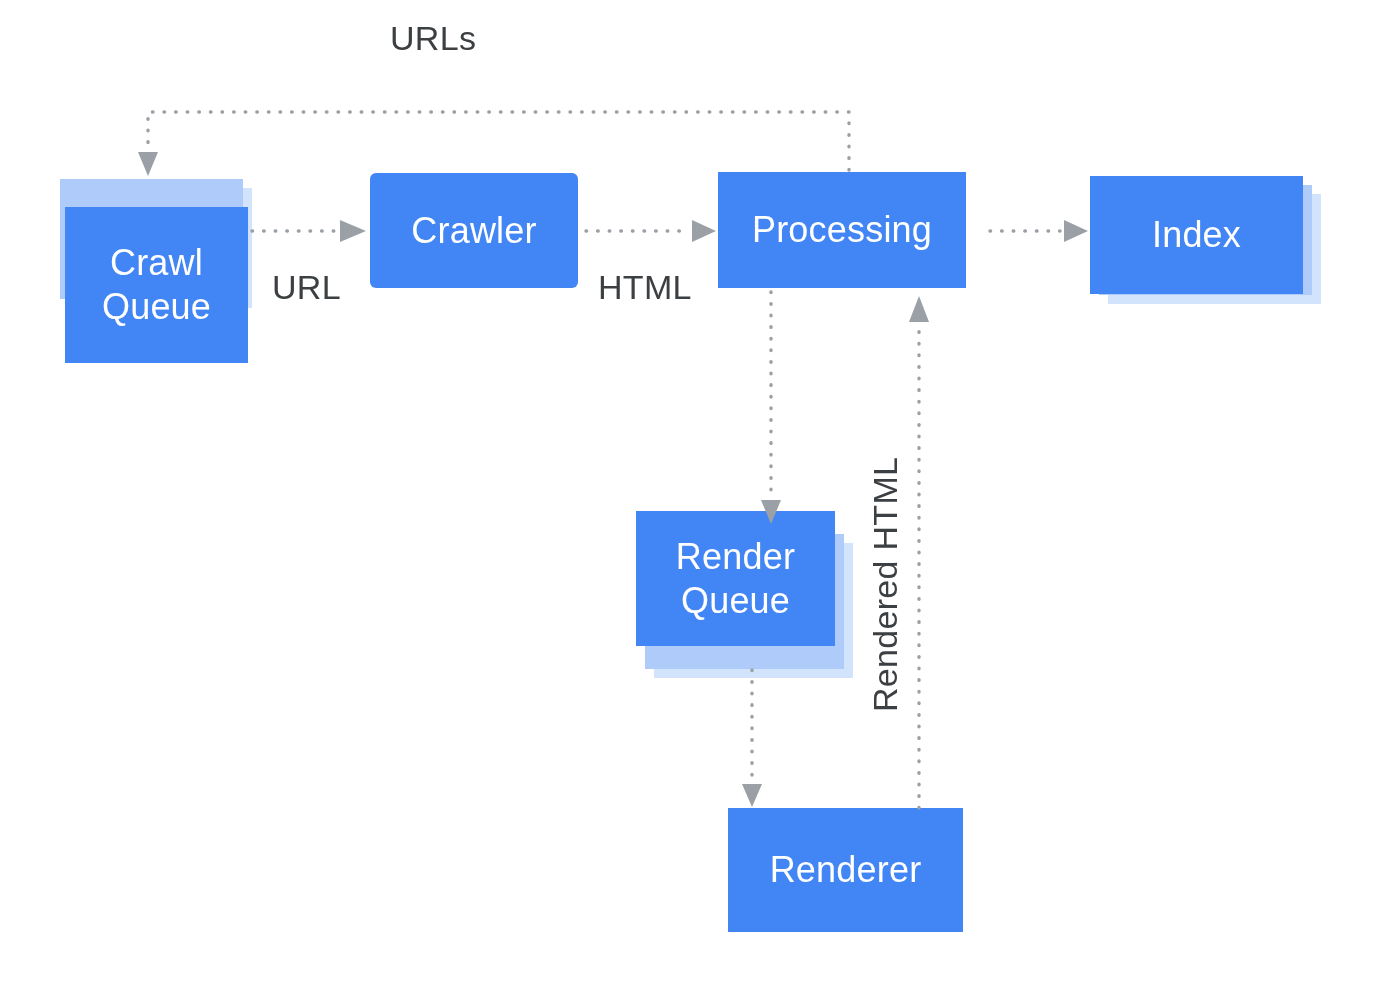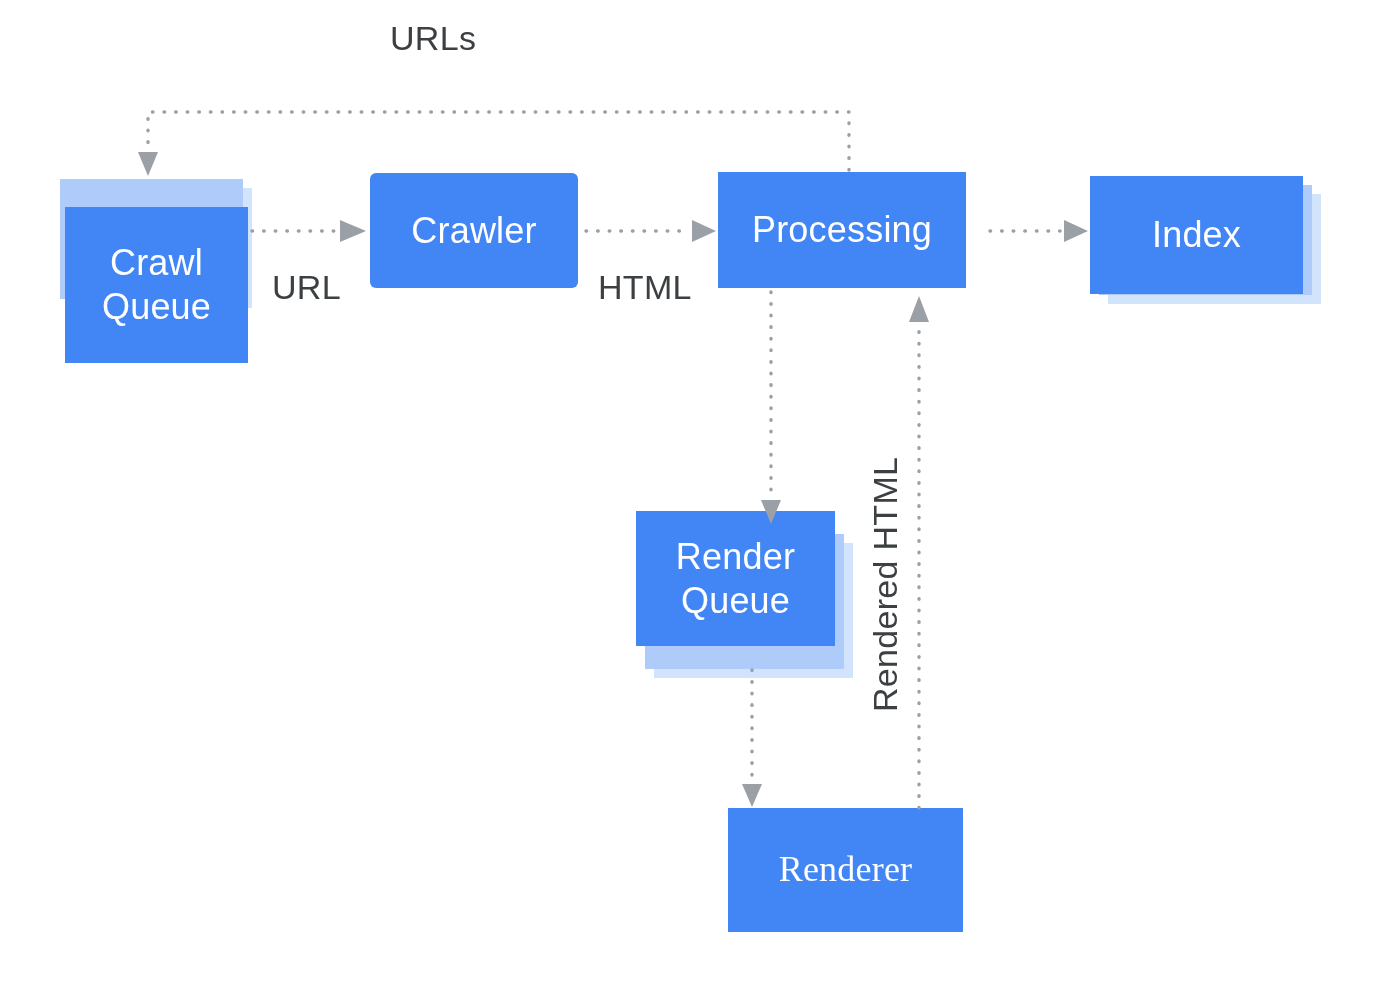--- a/index.html
+++ b/index.html
@@ -89,21 +89,21 @@
 
   <div class="node" style="left:370px; top:173px; width:208px; height:115px;border-radius:6px;">Crawler</div>
 
   <div class="node" style="left:718px; top:172px; width:248px; height:116px;">Processing</div>
 
   <div class="node" style="left:1090px; top:176px; width:213px; height:118px;text-align:right;">Index</div>
 
   <div class="node" style="left:636px; top:503px; width:199px; height:135px;margin-top:8px;">Render
 Queue</div>
 
-  <div class="node" style="left:728px; top:808px; width:235px; height:124px;font-family:Liberation Serif, serif;">Renderer</div>
+  <div class="node" style="left:728px; top:808px; width:235px; height:124px;">Renderer</div>
 
   <svg id="wires" viewBox="0 0 1374 981">
 
     <g>
       <path d="M849,170 L849,112 L148,112 L148,152" fill="none" stroke="#9aa0a6" stroke-width="3.4" stroke-linecap="round" stroke-dasharray="0.6 11"></path>
       <polygon points="138,152 158,152 148,176" fill="#9aa0a6"></polygon>
     </g>
 
     <g>
       <path d="M252,231 L336,231" fill="none" stroke="#9aa0a6" stroke-width="3.4" stroke-linecap="round" stroke-dasharray="0.6 11"></path>

